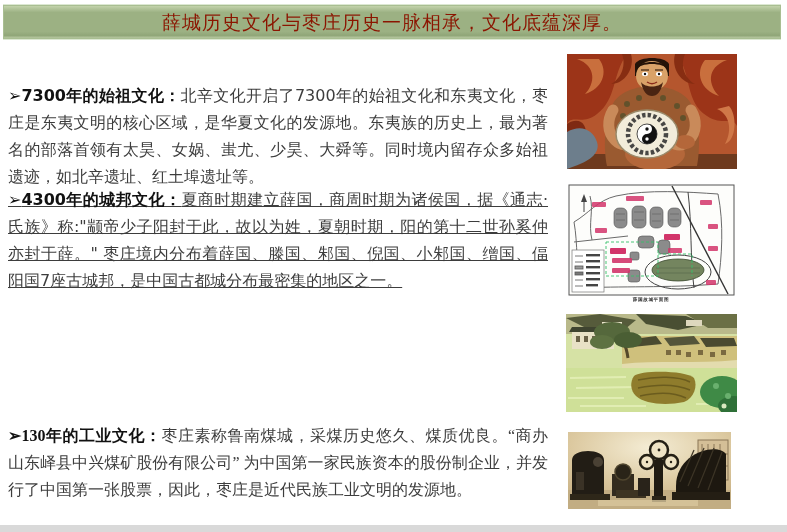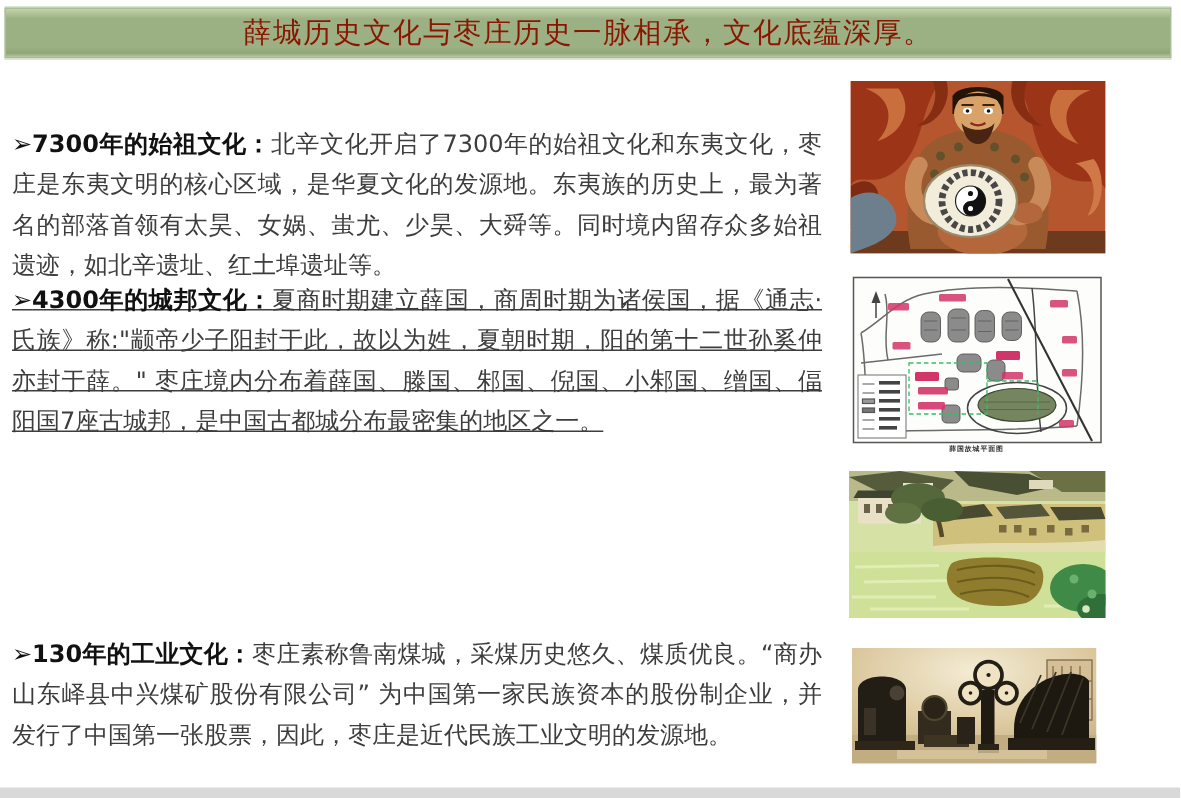--- a/index.html
+++ b/index.html
@@ -37,21 +37,21 @@
     font-size: 16px;
     line-height: 27px;
     color: #3d3d3d;
     text-align: justify;
   }
   .para .bullet { font-weight: bold; color: #111; }
   .para .heading { font-weight: bold; color: #111; }
   .para-1 { top: 56px; margin-top: 26px; }
   .para-2 { top: 186px; text-decoration: underline; }
   .para-3 { top: 312px; }
-  .para-4 { top: 422px; }
+  .para-4 { top: 422px; font-family: Liberation Serif, serif; }
   .fig { position: absolute; display: block; }
   .fig svg { display: block; }
   .fig-1 { left: 567px; top: 54px; }
   .fig-2 { left: 568px; top: 184px; }
   .fig-3 { left: 566px; top: 314px; }
   .fig-4 { left: 568px; top: 432px; }
   .bottom-bar {
     position: absolute;
     left: 0; top: 525px;
     width: 787px; height: 7px;

